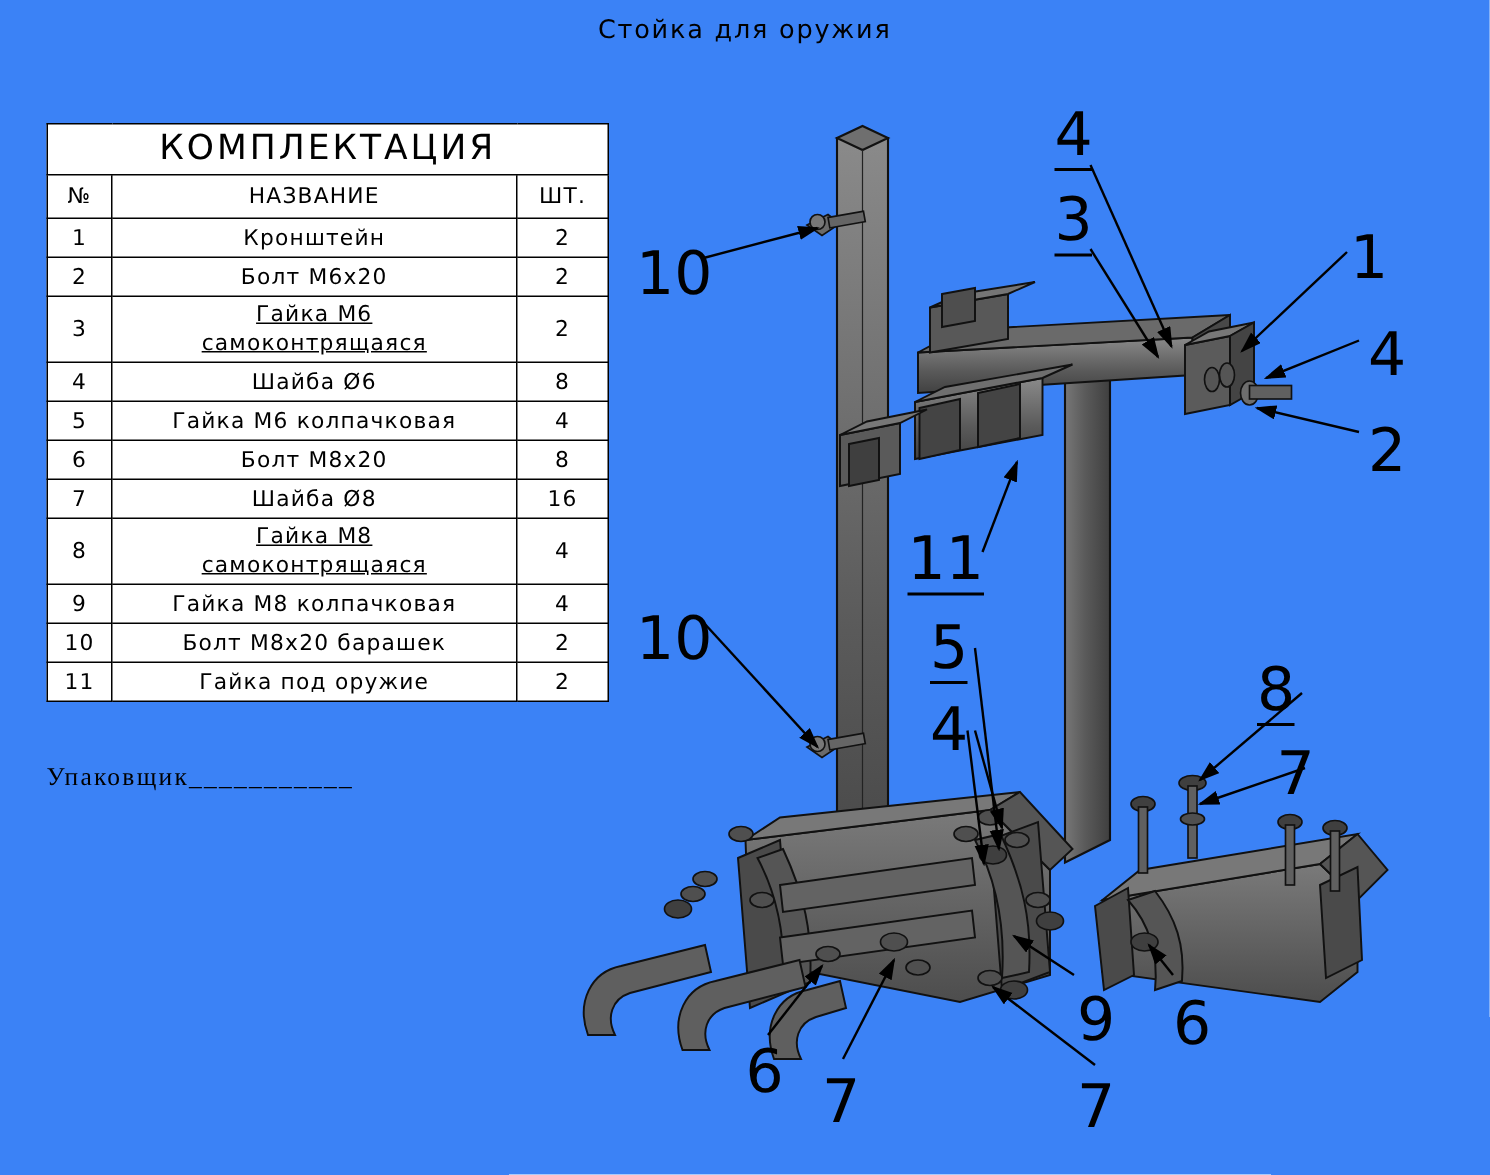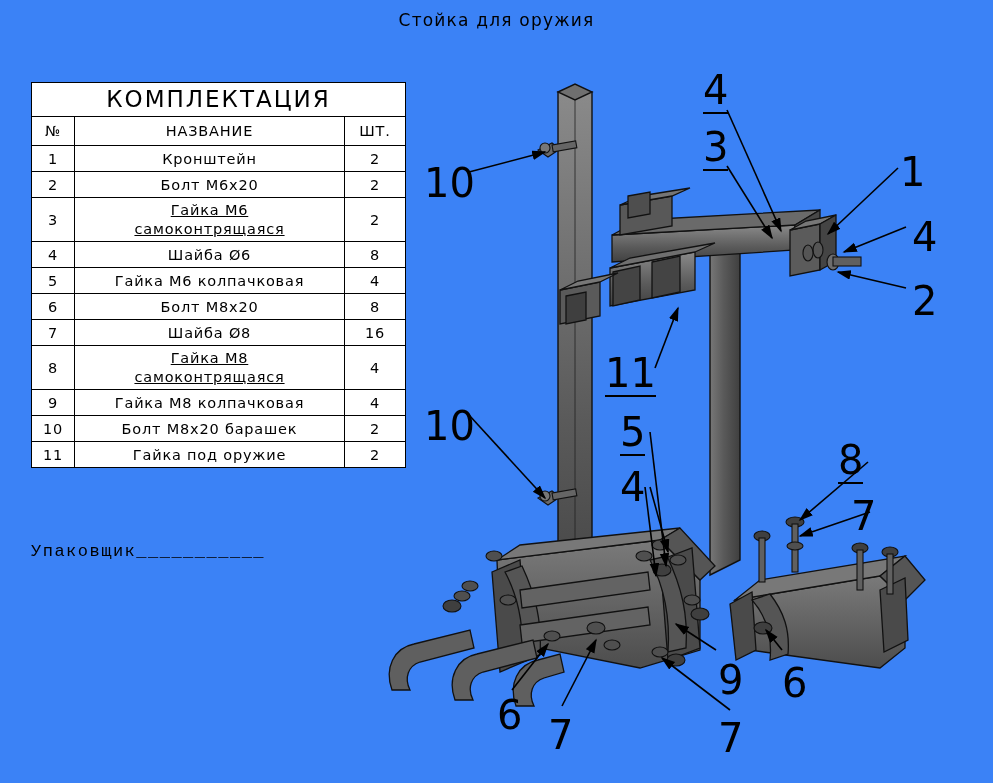--- a/index.html
+++ b/index.html
@@ -63,22 +63,22 @@
   .col-no { width: 38px; }
   .col-qty { width: 56px; }
   .bom .r { height: 26px; }
   .bom .r2 { height: 44px; }
   .two-line { line-height: 19px; text-decoration: underline; }
 
   
   .packer {
     position: absolute;
     left: 31px;
-    top: 542px;
-    font-family: Liberation Mono, monospace;
+    top: 508px;
+    font-family: Liberation Serif, serif;
     font-size: 17px;
     letter-spacing: 1.5px;
     color: #000;
     white-space: pre;
   }
 
   
   .callout {
     position: absolute;
     font-family: "DejaVu Sans", sans-serif;

